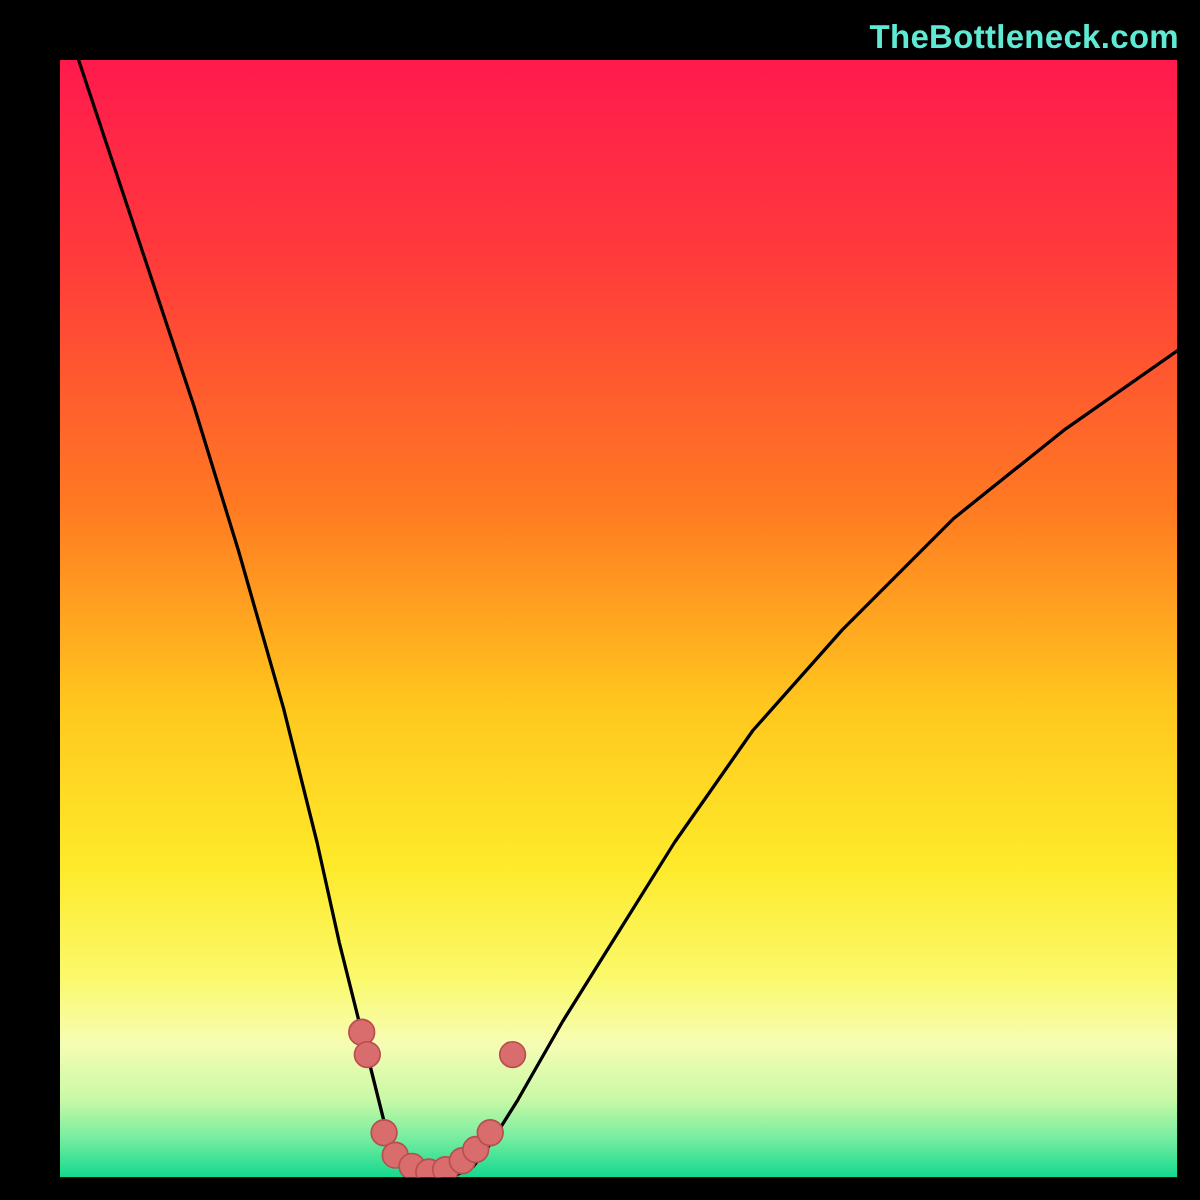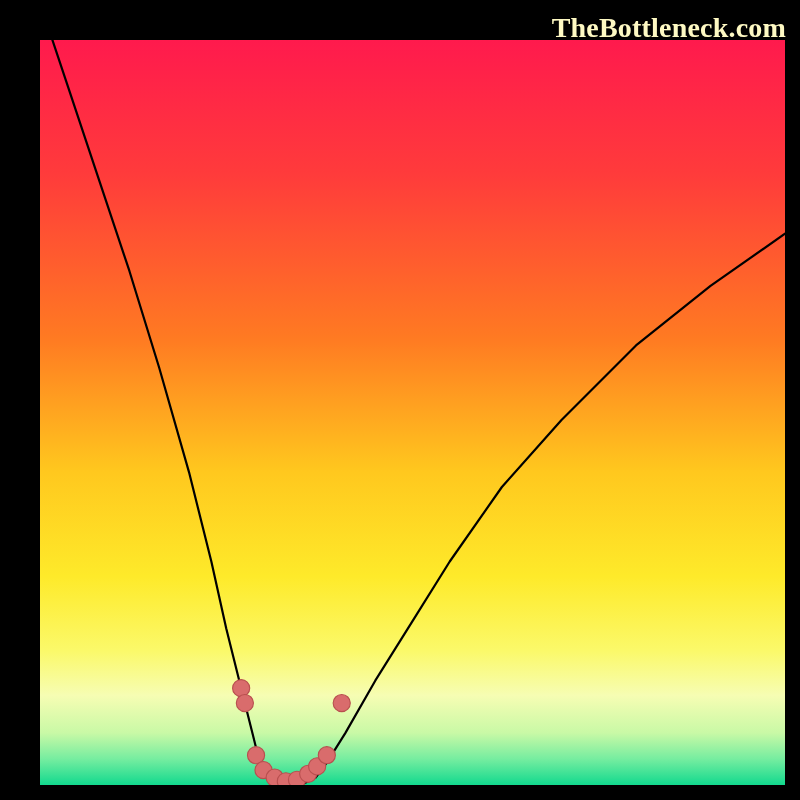--- a/index.html
+++ b/index.html
@@ -30,24 +30,24 @@
     position: absolute;
     left: 0;
     top: 0;
     width: 100%;
     height: 100%;
   }
   .watermark {
     position: absolute;
     top: 12px;
     right: 14px;
-    font-family: Liberation Serif, serif;
-    font-size: 28px;
+    font-family: Liberation Sans, sans-serif;
+    font-size: 22px;
     font-weight: 600;
-    color: #fef9c3;
+    color: #5eead4;
     letter-spacing: 0.2px;
   }
   svg.curves {
     position: absolute;
     left: 0;
     top: 0;
     width: 100%;
     height: 100%;
   }
 </style>

